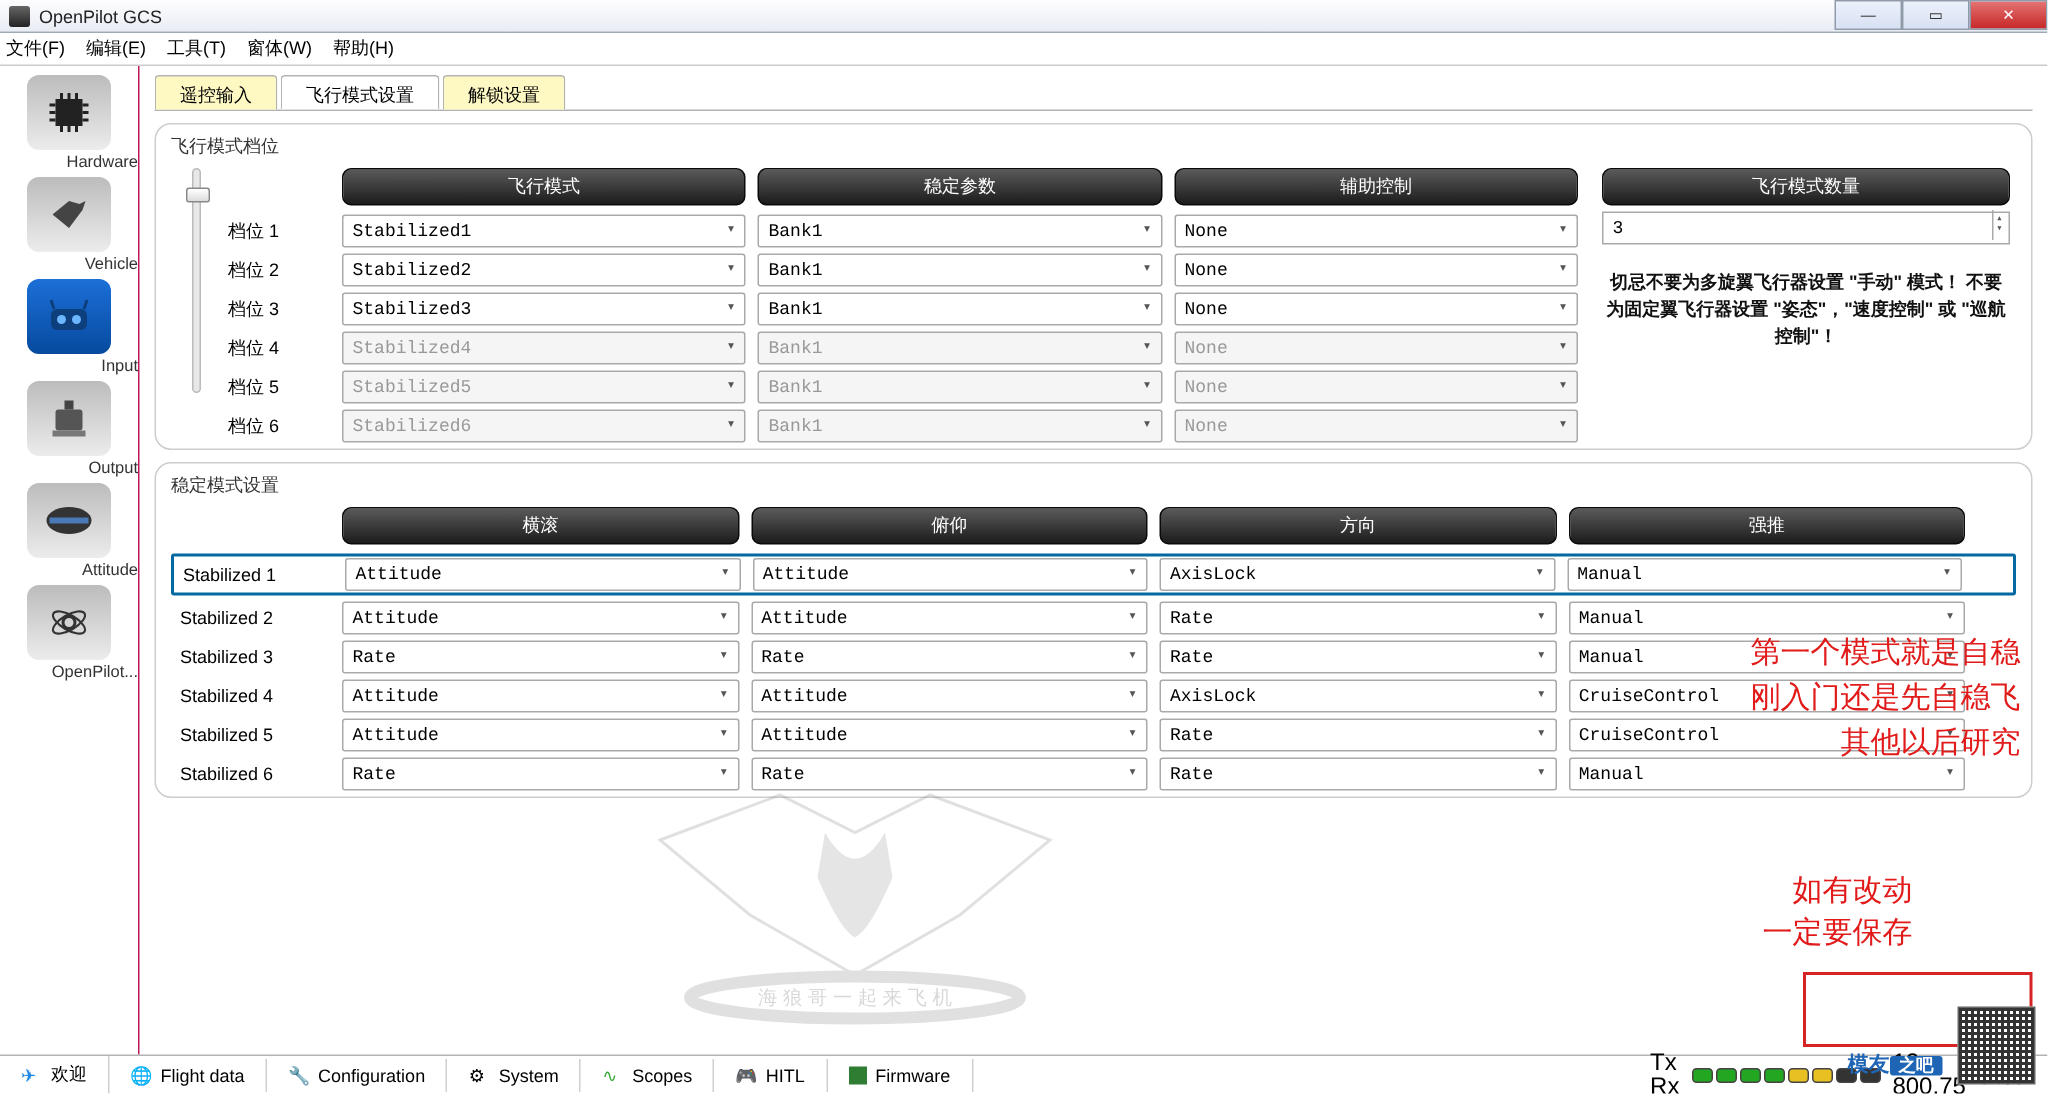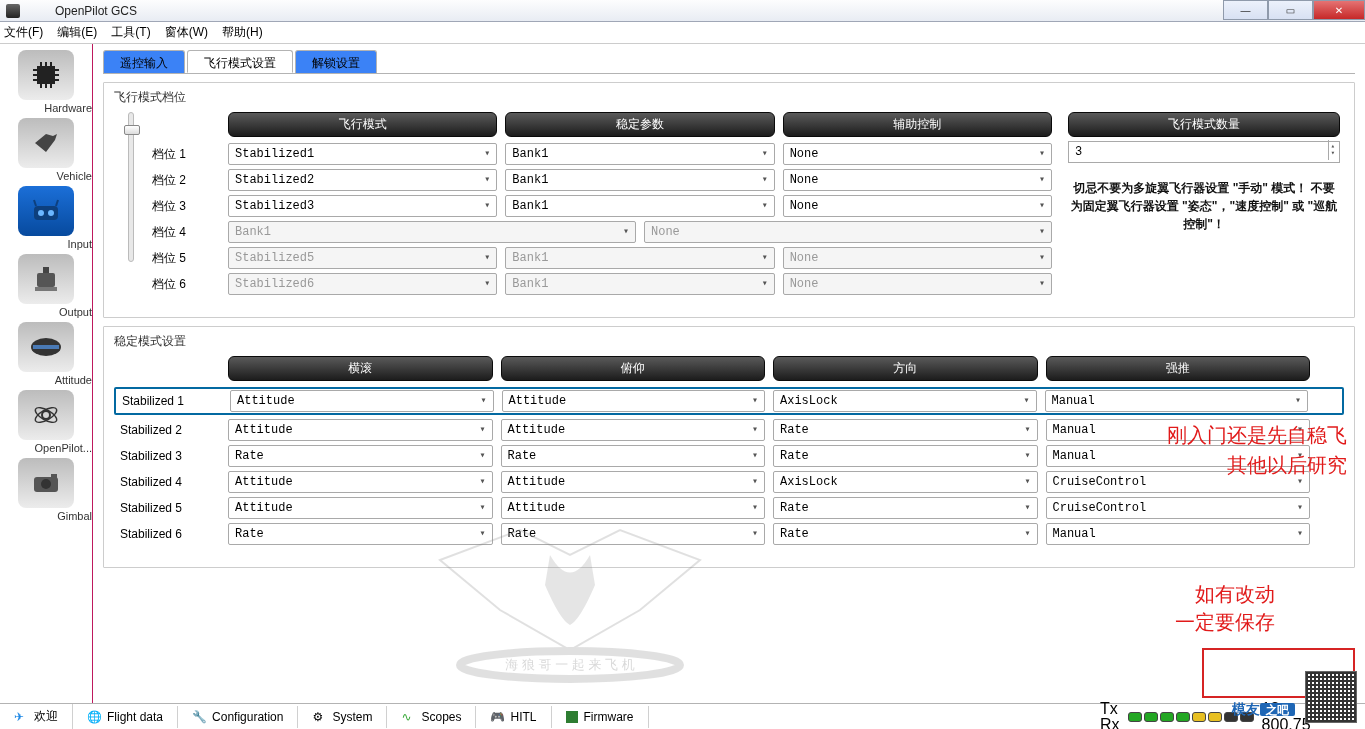--- a/index.html
+++ b/index.html
@@ -13,21 +13,20 @@
   overflow: hidden;
   position: relative;
 }
 .titlebar {
   height: 22px;
   background: linear-gradient(#fdfdfe, #e8ecf3);
   border-bottom: 1px solid #a0a7b6;
   display: flex;
   align-items: center;
   padding-left: 6px;
-  gap: 29px;
 }
 .title-icon {
   width: 14px; height: 14px;
   background: linear-gradient(#666,#222);
   margin-right: 6px;
   border-radius: 2px;
 }
 .title-text { color: #222; font-size: 12px; }
 .win-controls {
   position: absolute; right: 0; top: 0; display: flex;
@@ -84,32 +83,32 @@
 .tabs {
   display: flex;
   border-bottom: 1px solid #b3b3b3;
   height: 24px;
 }
 .tab {
   padding: 4px 16px;
   border: 1px solid #b3b3b3;
   border-bottom: none;
   margin-right: 2px;
-  background: #3b82f6;
+  background: #fef9c3;
   border-radius: 3px 3px 0 0;
   font-size: 12px;
   cursor: pointer;
 }
 .tab.active { background: #fff; border-bottom: 1px solid #fff; }
 
 .group {
   border: 1px solid #cdcdcd;
-  border-radius: 1px;
+  border-radius: 11px;
   margin-top: 8px;
-  padding: 6px 10px 18px 10px;
+  padding: 6px 10px 0 10px;
   position: relative;
 }
 .group-title {
   font-size: 12px;
   color: #333;
   margin-bottom: 6px;
 }
 .header-row {
   display: flex;
   margin-bottom: 6px;
@@ -388,30 +387,20 @@
     <div class="side-item">
         <div class="side-icon">
           <svg width="30" height="30">
             <circle cx="15" cy="15" r="4" fill="none" stroke="#333" stroke-width="2"></circle>
             <ellipse cx="15" cy="15" rx="12" ry="5" fill="none" stroke="#333" stroke-width="1.4" transform="rotate(30 15 15)"></ellipse>
             <ellipse cx="15" cy="15" rx="12" ry="5" fill="none" stroke="#333" stroke-width="1.4" transform="rotate(-30 15 15)"></ellipse>
           </svg>
         </div>
         <div class="side-label">OpenPilot...</div>
       </div>
-    <div class="side-item">
-        <div class="side-icon">
-          <svg width="30" height="24">
-            <rect x="3" y="6" width="24" height="15" rx="3" fill="#555"></rect>
-            <circle cx="15" cy="13" r="5" fill="#333"></circle>
-            <rect x="20" y="3" width="6" height="5" fill="#555"></rect>
-          </svg>
-        </div>
-        <div class="side-label">Gimbal</div>
-      </div>
   </div>
 
   <div class="content">
     <div class="tabs">
       <div class="tab">遥控输入</div>
       <div class="tab active">飞行模式设置</div>
       <div class="tab">解锁设置</div>
     </div>
 
     <div class="group">
@@ -443,20 +432,21 @@
                 <div class="combo">None</div>
               </div>
               <div class="form-row">
                 <div class="row-label">档位 3</div>
                 <div class="combo">Stabilized3</div>
                 <div class="combo">Bank1</div>
                 <div class="combo">None</div>
               </div>
               <div class="form-row">
                 <div class="row-label">档位 4</div>
+                <div class="combo disabled">Stabilized4</div>
                 <div class="combo disabled">Bank1</div>
                 <div class="combo disabled">None</div>
               </div>
               <div class="form-row">
                 <div class="row-label">档位 5</div>
                 <div class="combo disabled">Stabilized5</div>
                 <div class="combo disabled">Bank1</div>
                 <div class="combo disabled">None</div>
               </div>
               <div class="form-row">
@@ -544,20 +534,21 @@
         <path d="M60 60 L140 30 L190 55 L240 30 L320 60 L260 110 L190 150 L120 110 Z" fill="none" stroke="#888" stroke-width="2"></path>
         <path d="M170 55 Q190 90 210 55 L215 85 Q200 120 190 125 Q180 120 165 85 Z" fill="#999"></path>
         <ellipse cx="190" cy="165" rx="110" ry="14" fill="none" stroke="#888" stroke-width="8"></ellipse>
         <text x="190" y="169" text-anchor="middle" font-size="13" fill="#666">海 狼 哥 一 起 来 飞 机</text>
       </g>
     </svg>
   </div>
 </div>
 
 <div class="annotations">
+  <div>第一个模式就是自稳</div>
   <div>刚入门还是先自稳飞</div>
   <div>其他以后研究</div>
 </div>
 <div class="annotation-save">
   <div>如有改动</div>
   <div>一定要保存</div>
 </div>
 <div class="red-box"></div>
 
 <div class="bottom-tabs">

